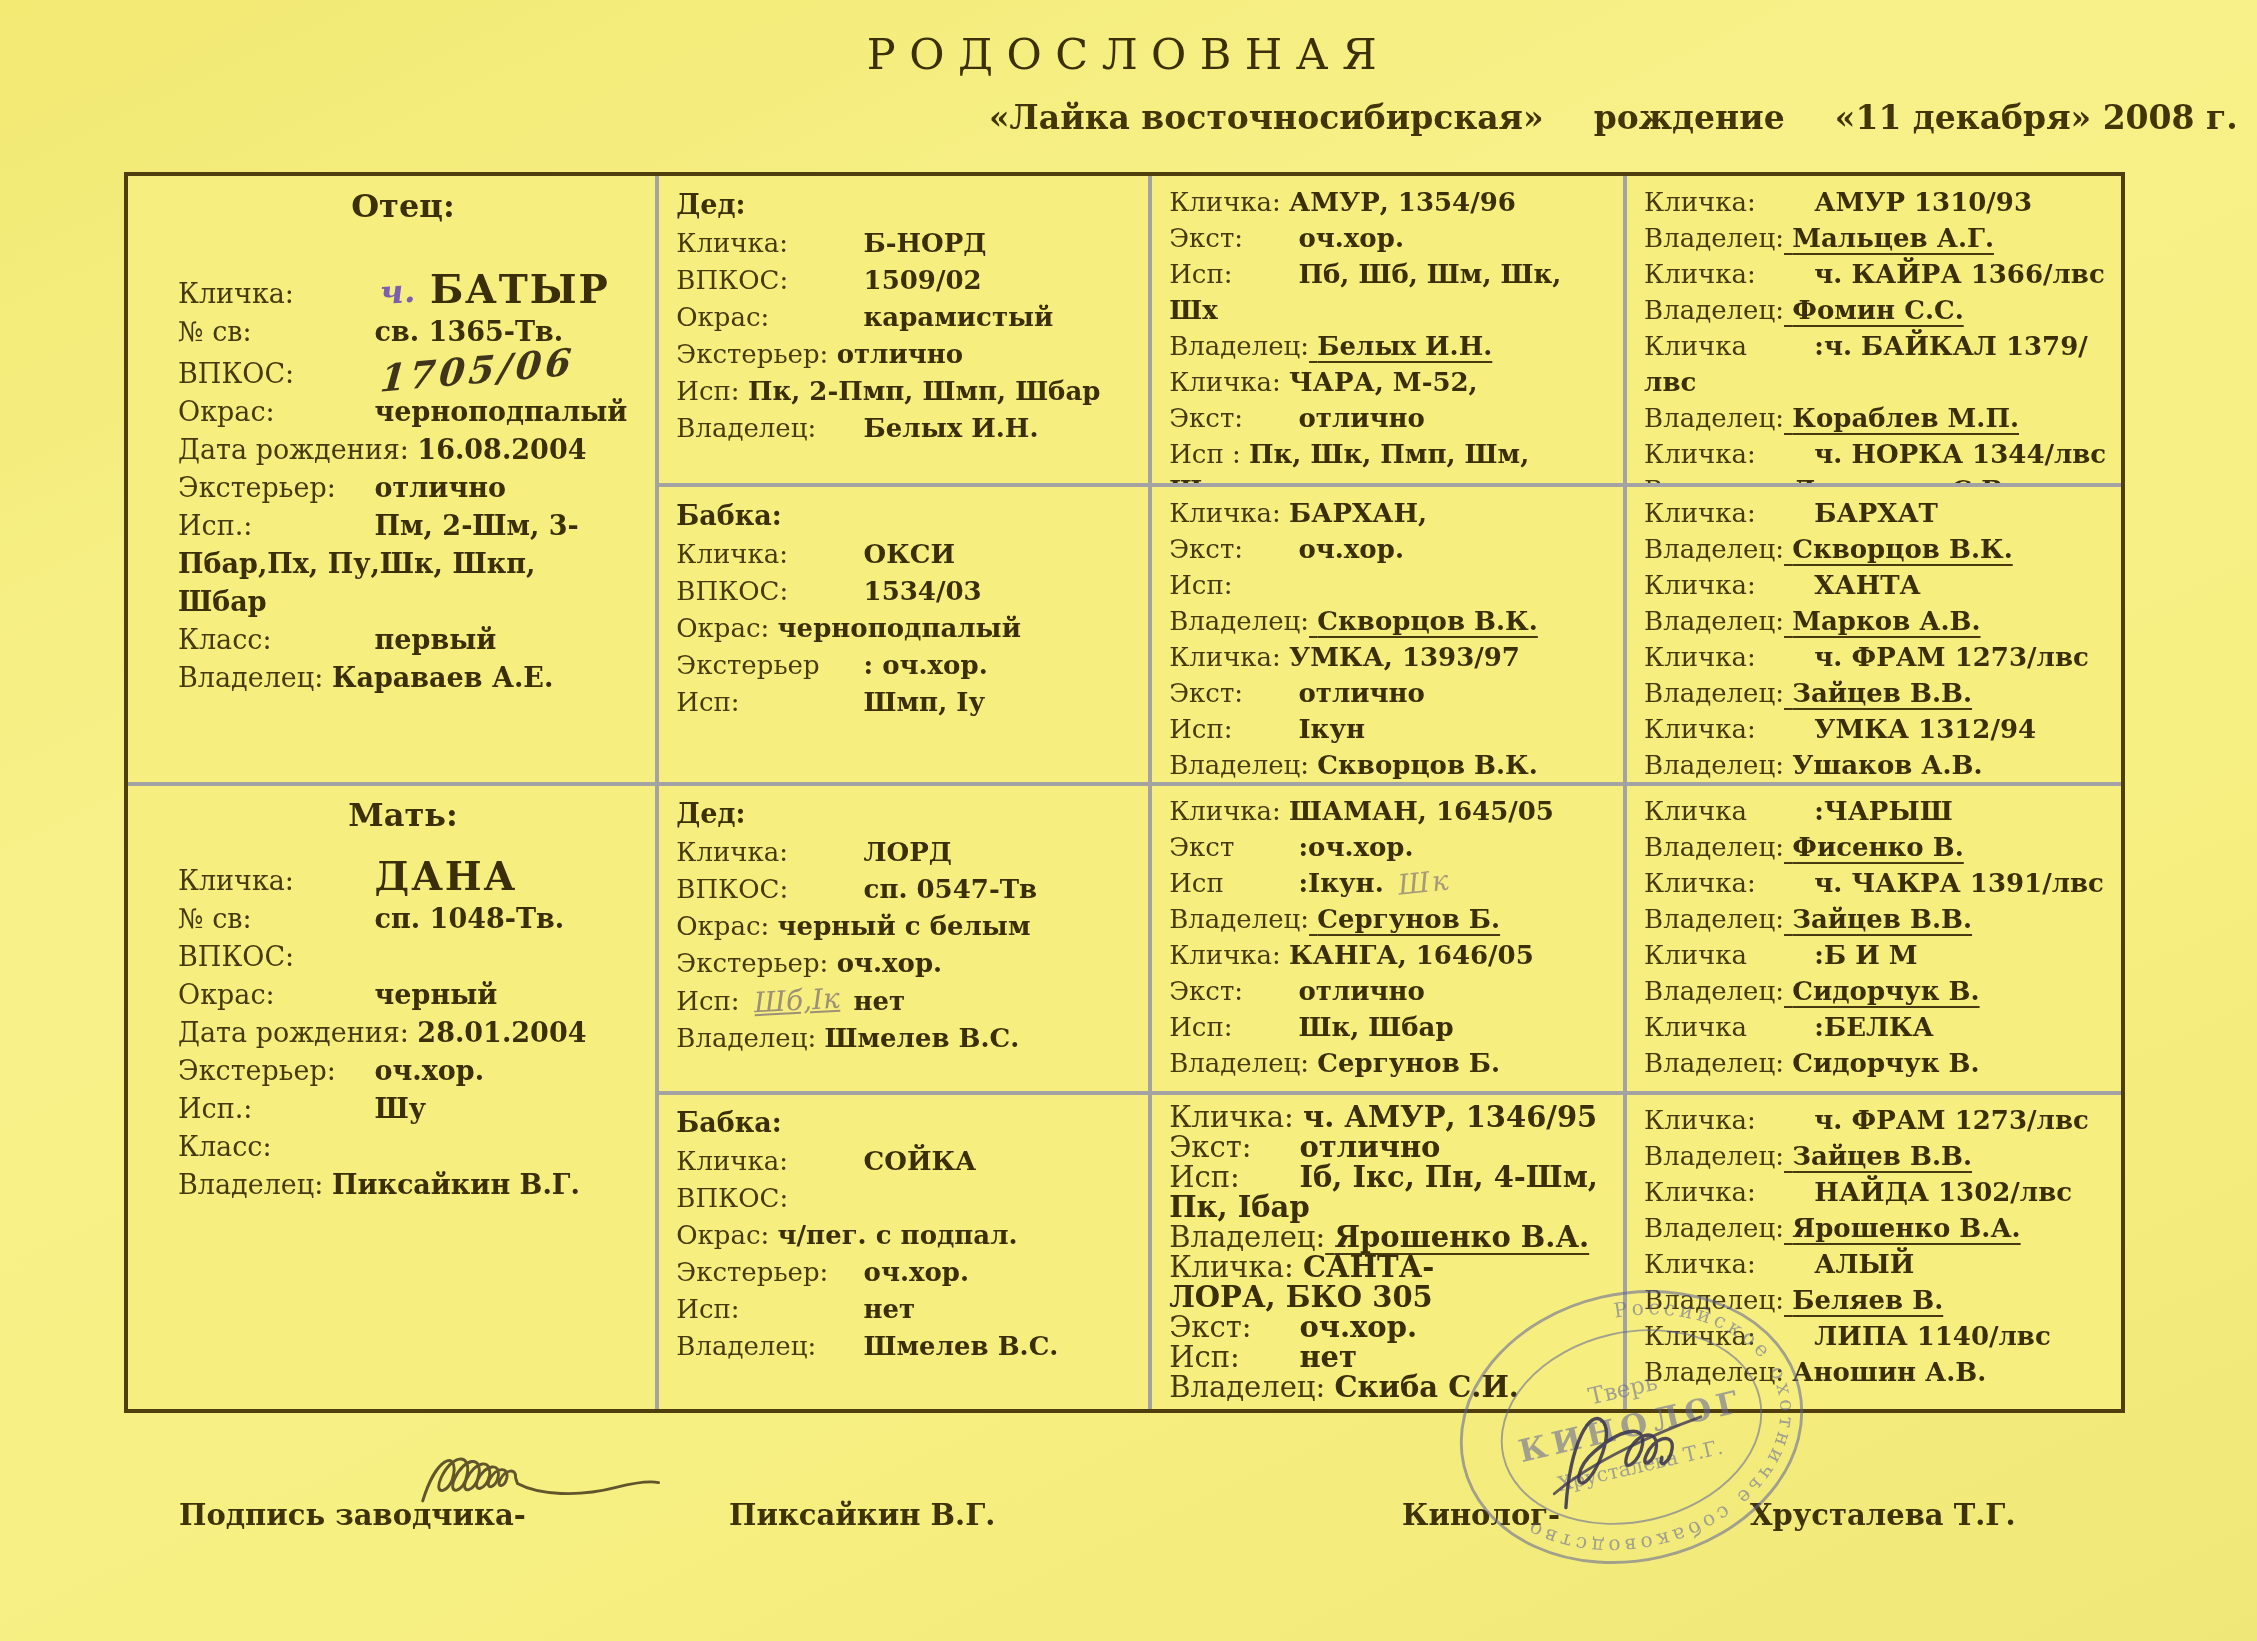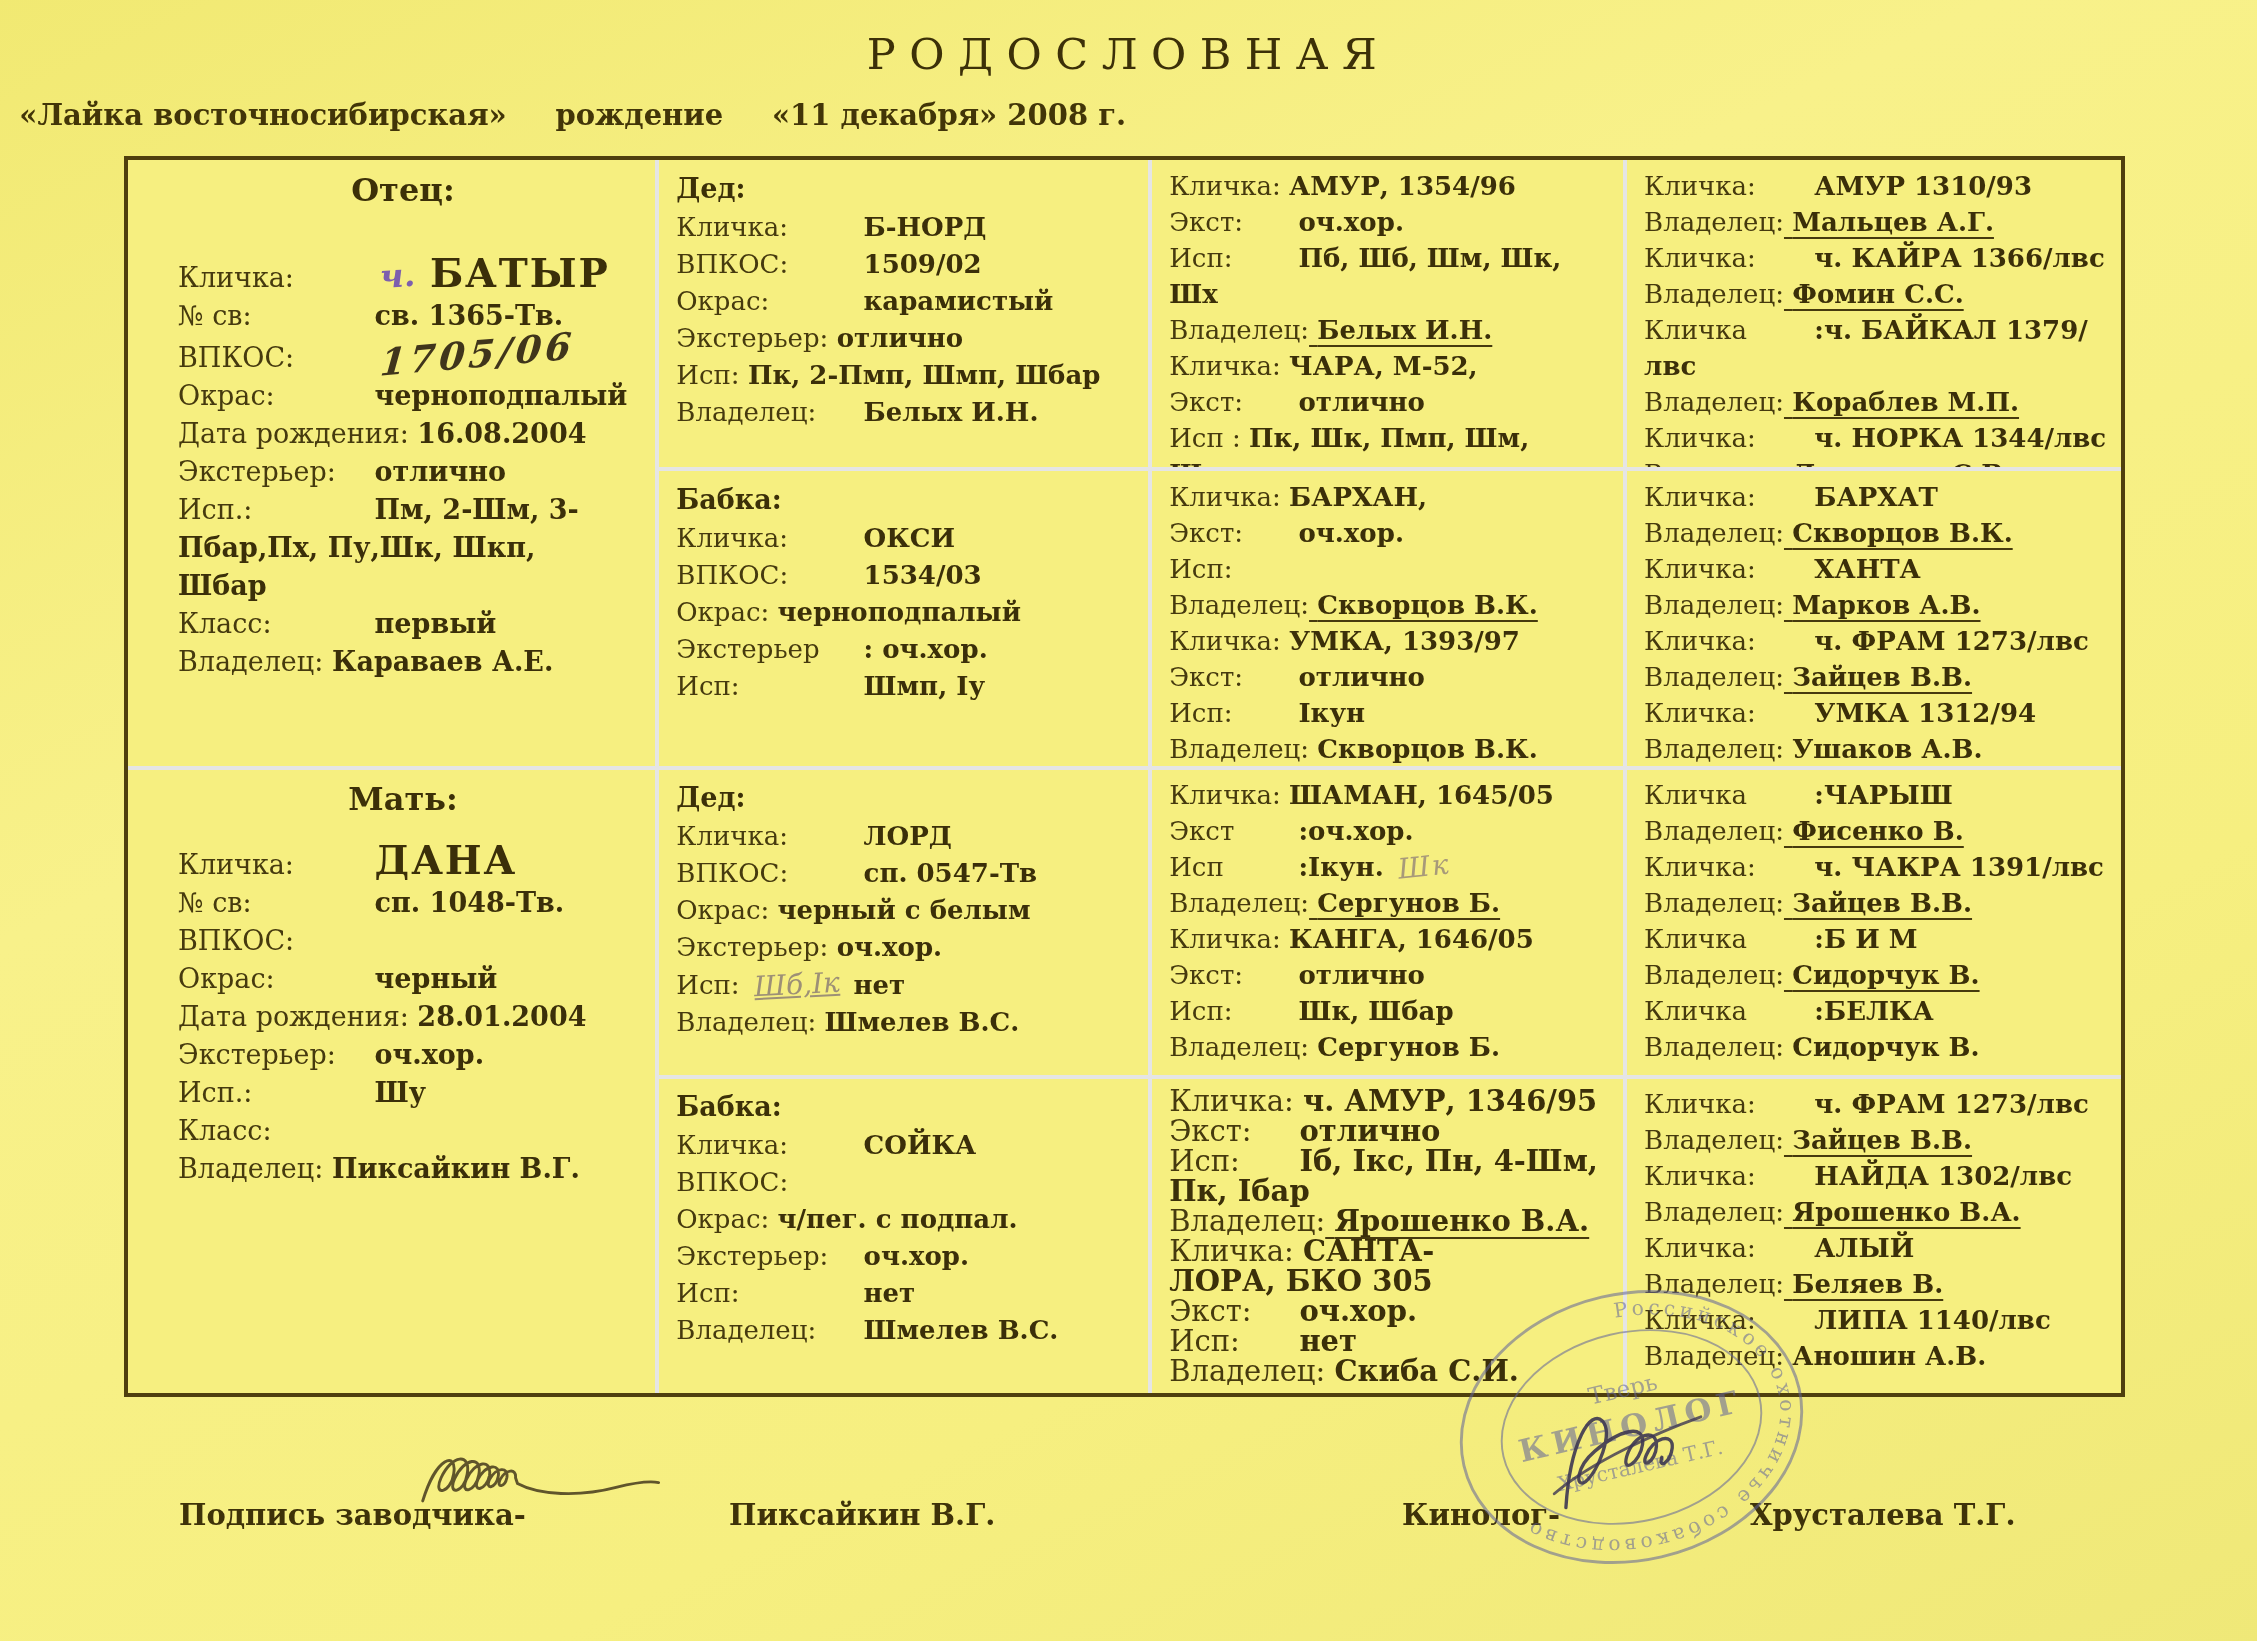--- a/index.html
+++ b/index.html
@@ -3,28 +3,28 @@
 <meta charset="utf-8">
 <style>
   html,body{margin:0;padding:0;background:#e9e5d8;}
   .page{position:relative;width:2257px;height:1641px;overflow:hidden;background:#ffffff;
         font-family:"DejaVu Serif","Liberation Serif",serif;color:#463a0e;}
   .sheet{position:absolute;inset:-11.6px;transform:rotate(-0.3deg);
          background:linear-gradient(155deg,#f1e972 0%,#f8f18a 35%,#f6ef80 70%,#efe878 100%);}
   
   .title{position:absolute;top:29px;left:0;width:100%;margin:0;text-align:center;
          font-size:43px;font-weight:400;letter-spacing:13.5px;color:#3c3008;}
-  .subtitle{position:absolute;top:98px;left:0;width:100%;text-align:left;
-            font-size:29px;font-weight:700;color:#423508;}
+  .subtitle{position:absolute;top:98px;left:0;width:100%;text-align:right;
+            font-size:33px;font-weight:700;color:#423508;}
   .subtitle span{margin:0 19.3px;}
   
-  .tree{position:absolute;left:124px;top:156px;display:grid;
+  .tree{position:absolute;left:124px;top:172px;display:grid;
         grid-template-columns:527px 489px 471px 494px;
         grid-template-rows:307px 295px 305px 314px;gap:3.9px;
-        background:#e5e5e5;border:4.8px solid #4f3f0e;
+        background:#a3a3a3;border:4.8px solid #4f3f0e;
         grid-template-areas:"f d1 g1 h1" "f b1 g2 h2" "m d2 g3 h3" "m b2 g4 h4";}
   .cell{background:#f6ef80;padding:7.7px 13.5px 0 17.4px;overflow:hidden;}
   .area-f{grid-area:f}.area-m{grid-area:m}.area-d1{grid-area:d1}.area-b1{grid-area:b1}
   .area-d2{grid-area:d2}.area-b2{grid-area:b2}.area-g1{grid-area:g1}.area-g2{grid-area:g2}
   .area-g3{grid-area:g3}.area-g4{grid-area:g4}.area-h1{grid-area:h1}.area-h2{grid-area:h2}
   .area-h3{grid-area:h3}.area-h4{grid-area:h4}
   .c1{padding-left:50px;padding-right:27px;font-size:27px;}
   .c1 .line{line-height:38px;}
   .c2{font-size:26px}.c2 .line{line-height:37px;}
   .c3,.c4{font-size:26px}.c3 .line,.c4 .line{line-height:36px;}

